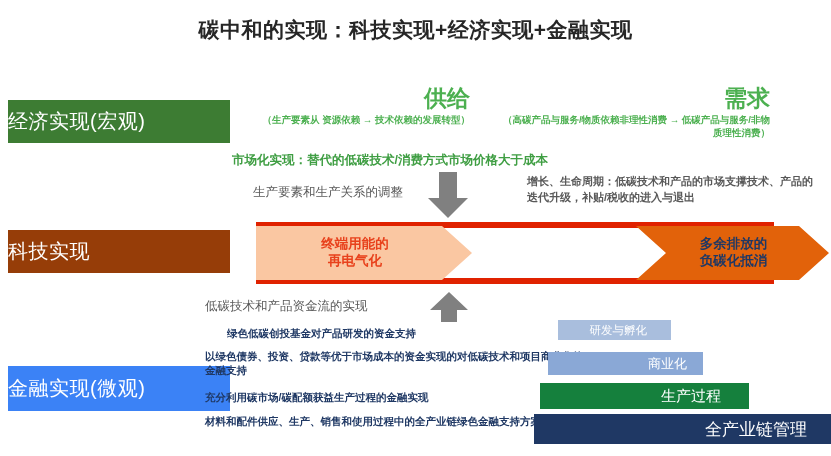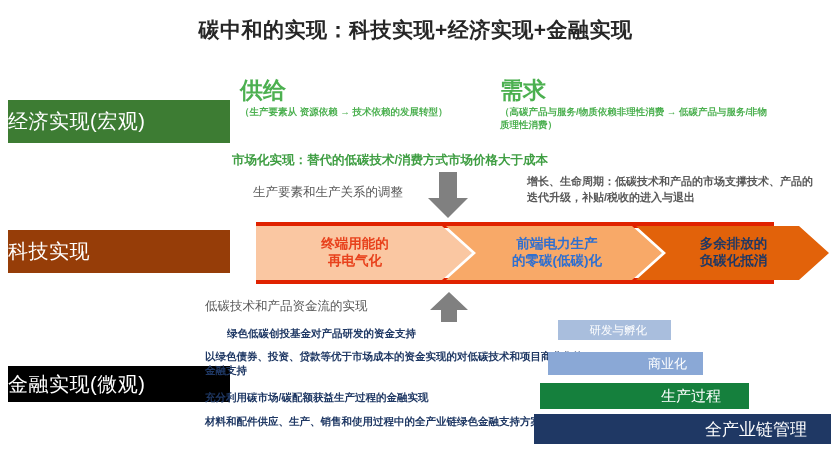--- a/index.html
+++ b/index.html
@@ -56,30 +56,31 @@
     left: 8px;
     top: 230px;
     width: 222px;
     height: 43px;
     background: #963d08;
   }
   #cat-micro {
     left: 8px;
     top: 366px;
     width: 222px;
-    height: 36px;
-    background: #000000;
+    height: 45px;
+    background: #3b82f6;
   }
 
   
   .sd-head {
     position: absolute;
-    text-align: left;
+    text-align: right;
     color: #4caf50;
     font-weight: bold;
+    margin-top: 8px;
   }
   .sd-title {
     font-size: 23px;
     color: #4cb050;
     line-height: 1.1;
   }
   .sd-sub {
     font-size: 9.5px;
     color: #4cb050;
     line-height: 1.32;
@@ -306,23 +307,20 @@
   <svg id="down-arrow" viewBox="0 0 40 46">
     <polygon points="11,0 29,0 29,26 40,26 20,46 0,26 11,26" fill="#808080"></polygon>
   </svg>
 
   <div id="chev-band">
     <div class="rule top"></div>
     <div class="rule bottom"></div>
     <div class="chev" id="chev1">
       <div class="lbl">终端用能的<br>再电气化</div>
     </div>
-    <div class="chev" id="chev2">
-      <div class="lbl">前端电力生产<br>的零碳(低碳)化</div>
-    </div>
     <div class="chev" id="chev3">
       <div class="lbl">多余排放的<br>负碳化抵消</div>
     </div>
   </div>
 
   <svg id="up-arrow" viewBox="0 0 38 30">
     <polygon points="19,0 38,18 27,18 27,30 11,30 11,18 0,18" fill="#808080"></polygon>
   </svg>
 
   <div id="fin-cap">低碳技术和产品资金流的实现</div>

